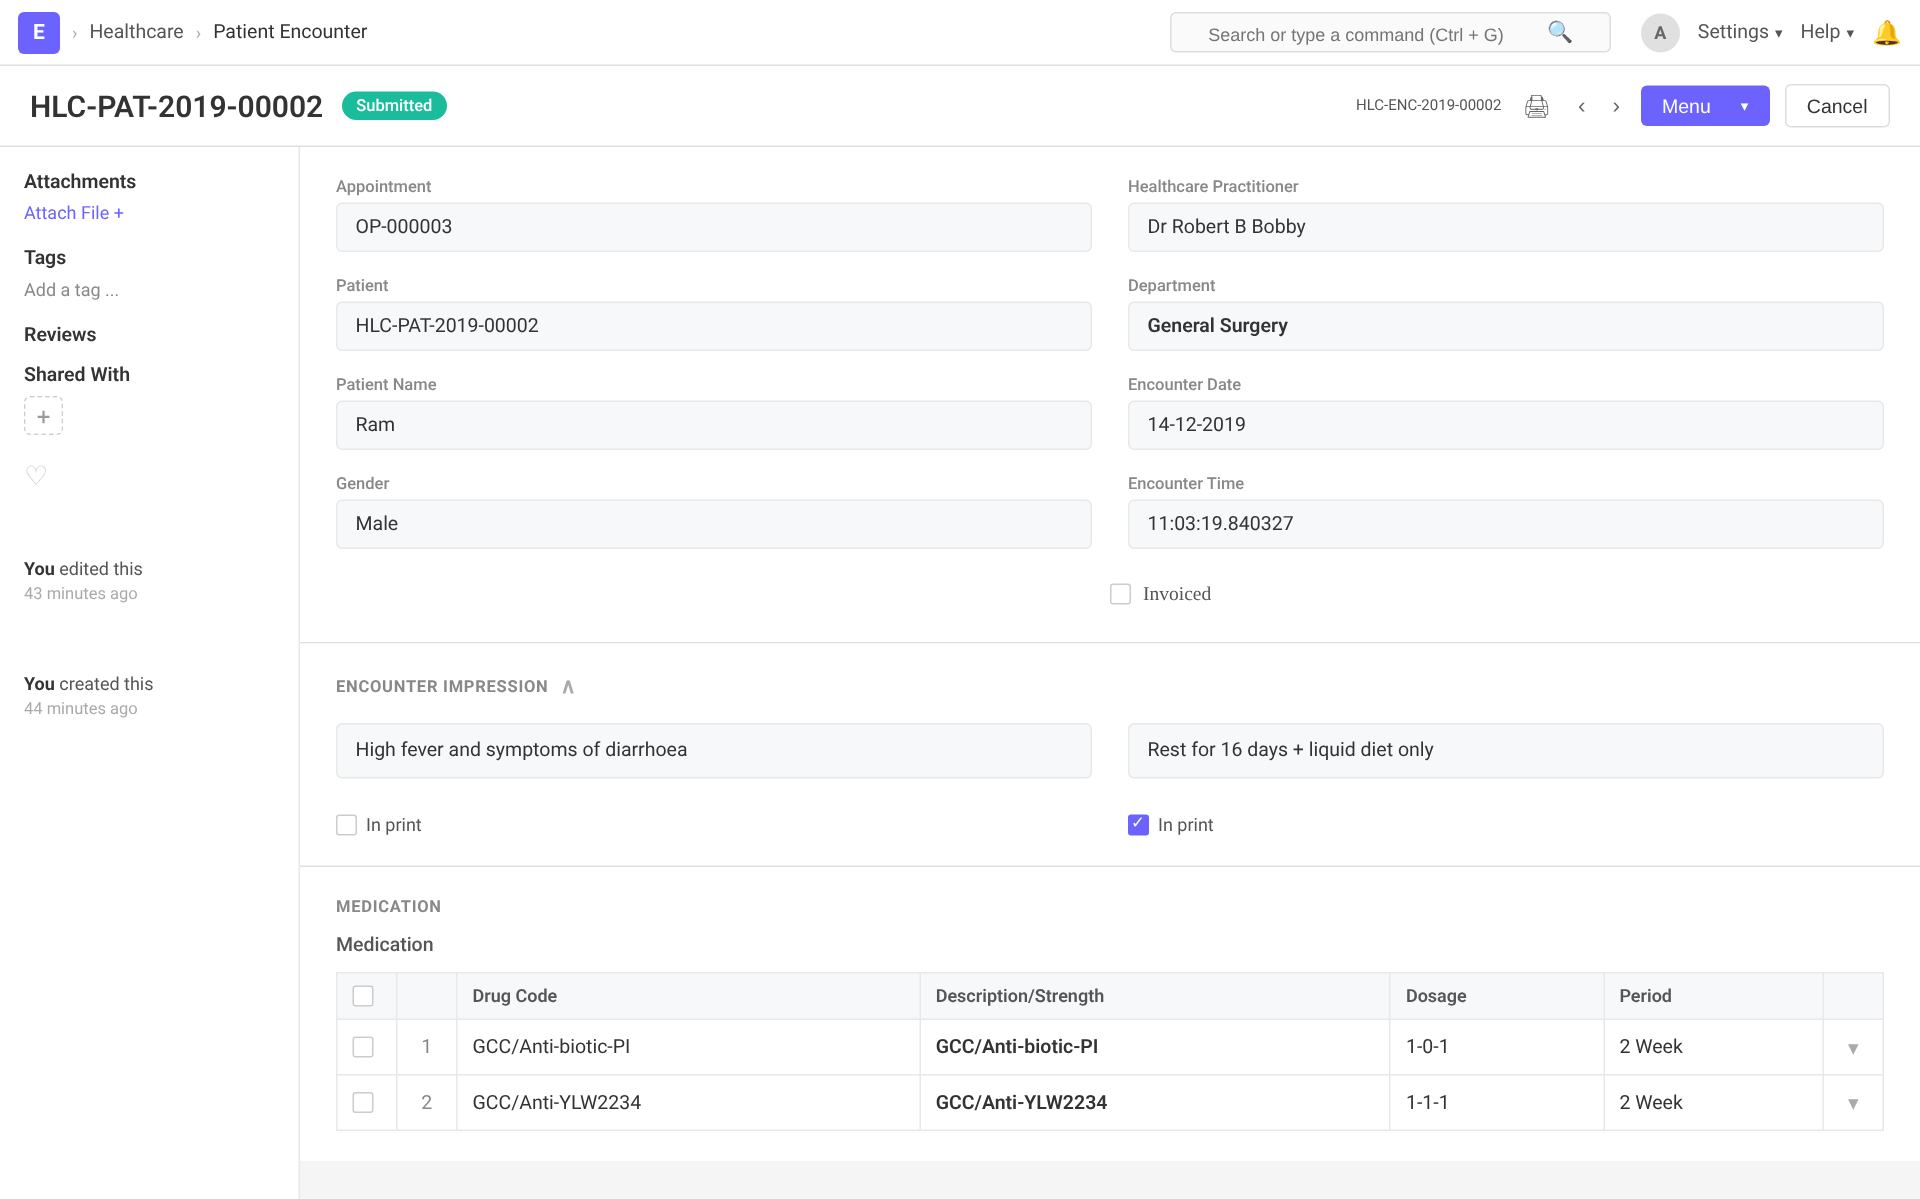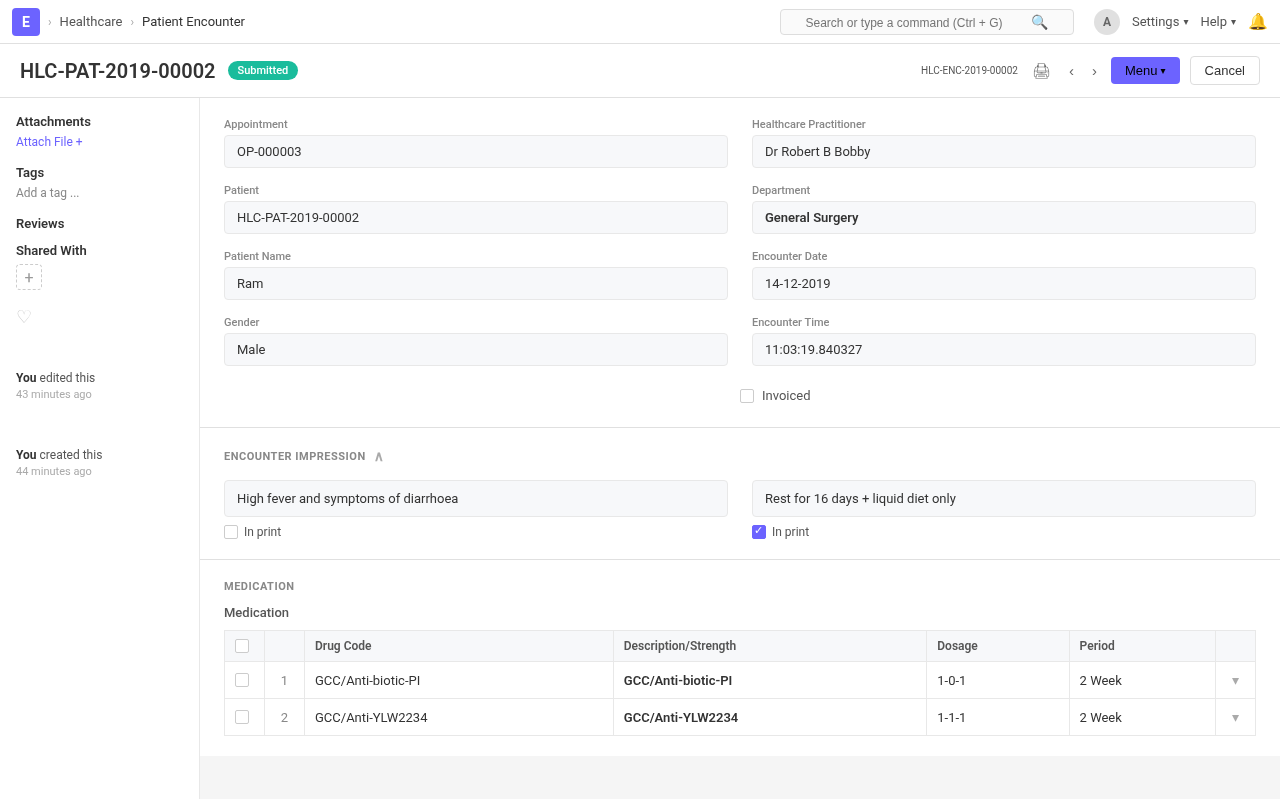--- a/index.html
+++ b/index.html
@@ -43,22 +43,22 @@
     .status-badge {
       background: #1abc9c; color: #fff; font-size: 11px; font-weight: 500;
       padding: 3px 10px; border-radius: 12px;
     }
     .page-header-right { margin-left: auto; display: flex; align-items: center; gap: 10px; }
     .enc-id { color: #555; font-size: 10px; }
     .header-icon-btn {
       background: none; border: none; cursor: pointer; color: #666; font-size: 15px; padding: 4px;
     }
     .btn-menu {
-      background: #6c63ff; color: #000000; border: none; border-radius: 4px;
-      padding: 6px 14px; cursor: pointer; font-size: 13px; display: flex; align-items: center; gap: 3px;
+      background: #6c63ff; color: #ffffff; border: none; border-radius: 4px;
+      padding: 6px 14px; cursor: pointer; font-size: 13px; display: flex; align-items: center; gap: 20px;
     }
     .btn-cancel {
       background: #fff; color: #333; border: 1px solid #ddd; border-radius: 4px;
       padding: 6px 14px; cursor: pointer; font-size: 13px;
     }
 
     
     .layout { display: flex; height: calc(100vh - 88px); overflow: hidden; }
 
     
@@ -105,21 +105,21 @@
     
     .section-header {
       display: flex; align-items: center; gap: 8px;
       font-size: 11px; font-weight: 700; color: #888; letter-spacing: 0.5px;
       margin-bottom: 16px;
     }
     .section-header .chevron { font-size: 14px; color: #aaa; cursor: pointer; }
 
     
     .impression-grid { display: grid; grid-template-columns: 1fr 1fr; gap: 16px 24px; }
-    .impression-field { display: flex; flex-direction: column; gap: 8px; }
+    .impression-field { display: flex; flex-direction: column; gap: 24px; }
     .impression-value {
       background: #f7f8fa; border: 1px solid #e8e8e8; border-radius: 4px;
       padding: 10px 12px; font-size: 13px; color: #333;
     }
     .print-row { display: flex; align-items: center; gap: 6px; }
     .print-checkbox {
       width: 14px; height: 14px; border: 1px solid #ccc; border-radius: 2px; background: #fff;
     }
     .print-checkbox.checked {
       background: #6c63ff; border-color: #6c63ff; position: relative;
@@ -267,21 +267,21 @@
           <div class="form-value">Male</div>
         </div>
 
         <div class="form-field">
           <span class="form-label">Encounter Time</span>
           <div class="form-value">11:03:19.840327</div>
         </div>
 
       </div>
 
-      <div style="display:grid; grid-template-columns: 1fr 1fr; margin-top:10px;">
+      <div style="display:grid; grid-template-columns: 1fr 1fr; margin-top:10px;font-family:Liberation Serif, serif;">
         <div></div>
         <div class="invoiced-row">
           <div class="invoiced-checkbox"></div>
           <span class="invoiced-label">Invoiced</span>
         </div>
       </div>
     </div>
 
     <div class="card">
       <div class="section-header">

